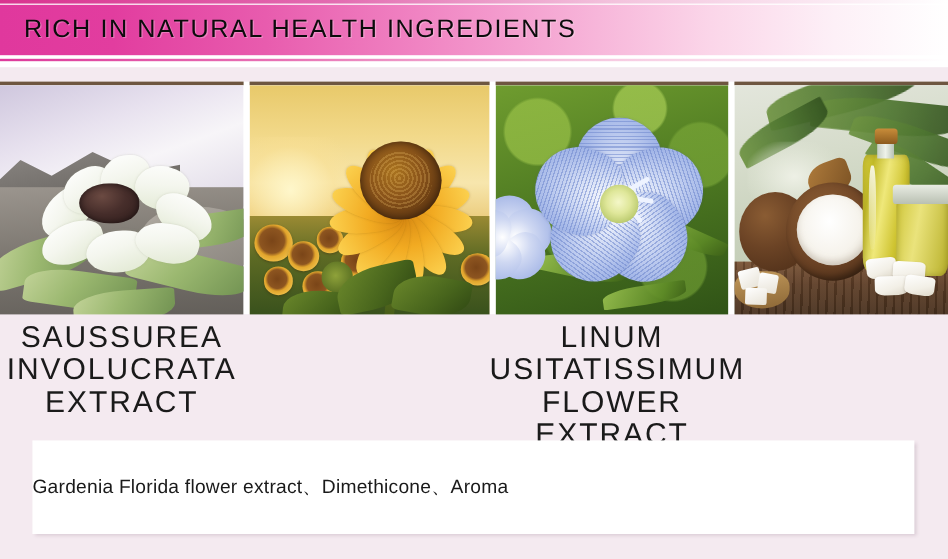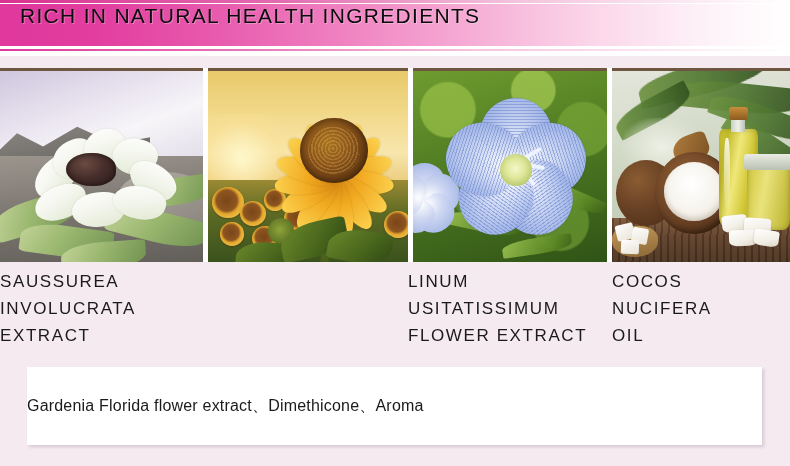--- a/index.html
+++ b/index.html
@@ -46,21 +46,21 @@
     background: linear-gradient(to right,
         #e0389d 0%,
         #e23d9f 12%,
         #e85cae 28%,
         #f083c2 44%,
         #f6aed6 60%,
         #fbd6e9 75%,
         #fdf0f7 88%,
         #ffffff 100%);
     display: flex;
-    align-items: flex-start;
+    align-items: center;
   }
   .header-title {
     margin-left: 20px;
     font-size: 21px;
     letter-spacing: 1.3px;
     color: #0c0c0c;
     font-weight: 400;
     white-space: nowrap;
     text-shadow: 1px 1px 0 rgba(255,255,255,0.28);
   }
@@ -399,22 +399,23 @@
     position: absolute;
     left: 0;
     top: 262px;
     width: 790px;
     height: 100px;
     background: #f4eaf0;
   }
   .label {
     position: absolute;
     top: 6px;
+    text-align: center;
     color: #1a1a1a;
-    font-size: 17px;
+    font-size: 25px;
     line-height: 27px;
     letter-spacing: 1.6px;
     white-space: pre-line;
   }
   .lb1 { left: 0;     width: 203px; }
   .lb2 { left: 208px; width: 200px; }
   .lb3 { left: 408px; width: 204px; }
   .lb4 { left: 612px; width: 178px; }
 
   
@@ -578,22 +579,19 @@
 
   </div>
 
   <div class="labels">
     <div class="label lb1">SAUSSUREA
 INVOLUCRATA
 EXTRACT</div>
     <div class="label lb3">LINUM
 USITATISSIMUM
 FLOWER EXTRACT</div>
-    <div class="label lb4">COCOS
-NUCIFERA
-OIL</div>
   </div>
 
   <div class="note-box">
     <div class="note-text">Gardenia Florida flower extract、Dimethicone、Aroma</div>
   </div>
 
 </div>
 
 </body></html>

